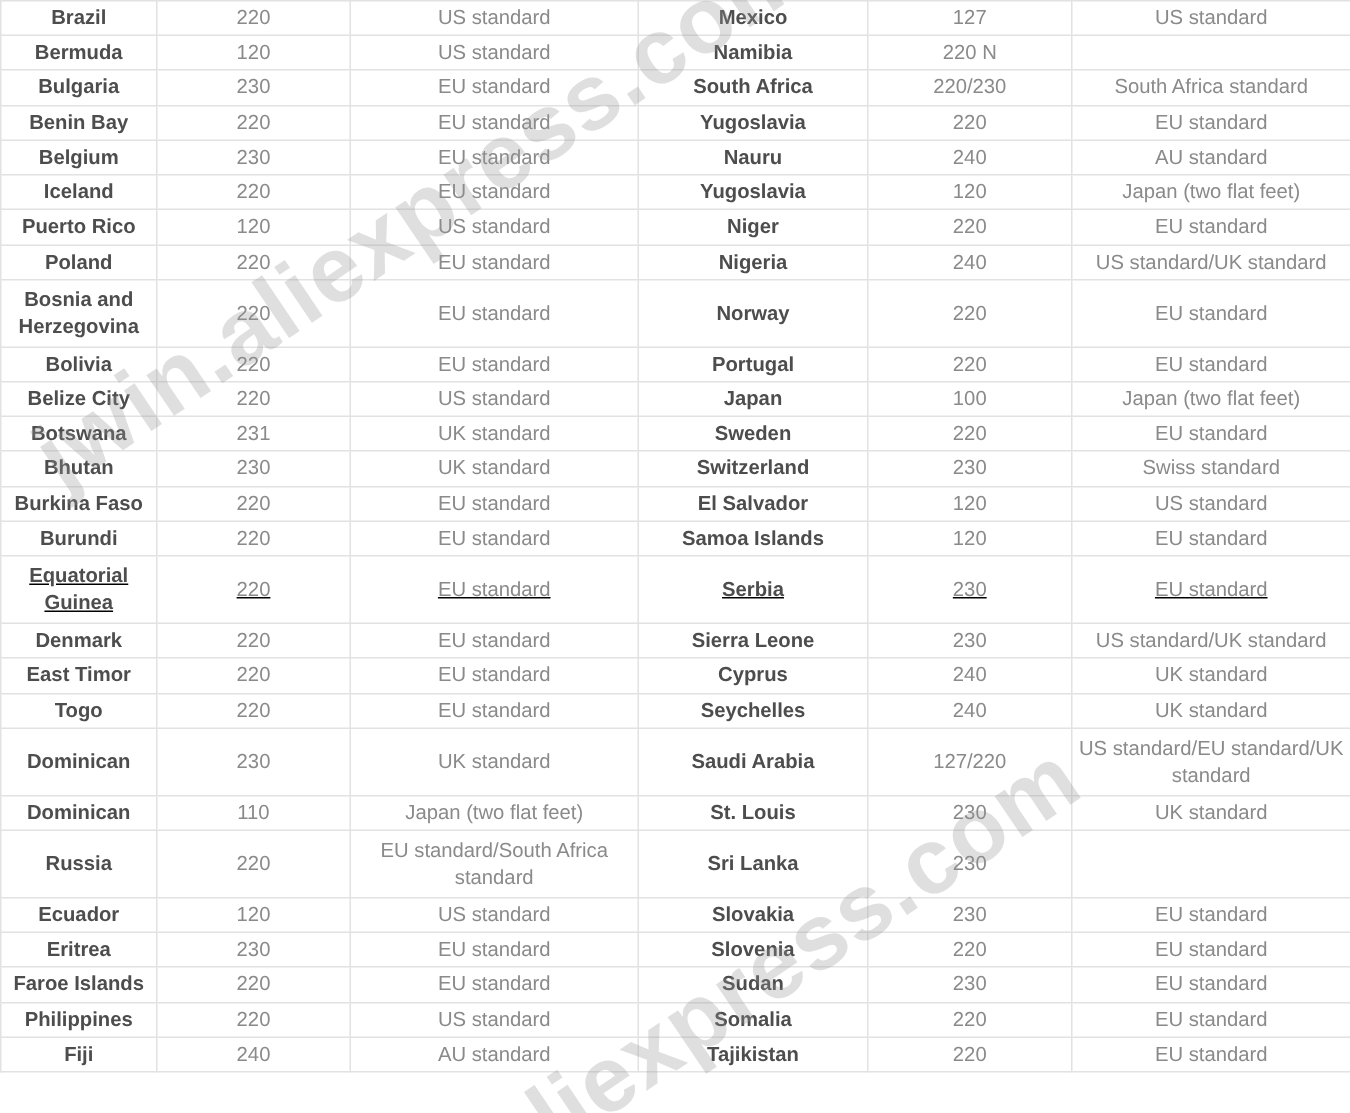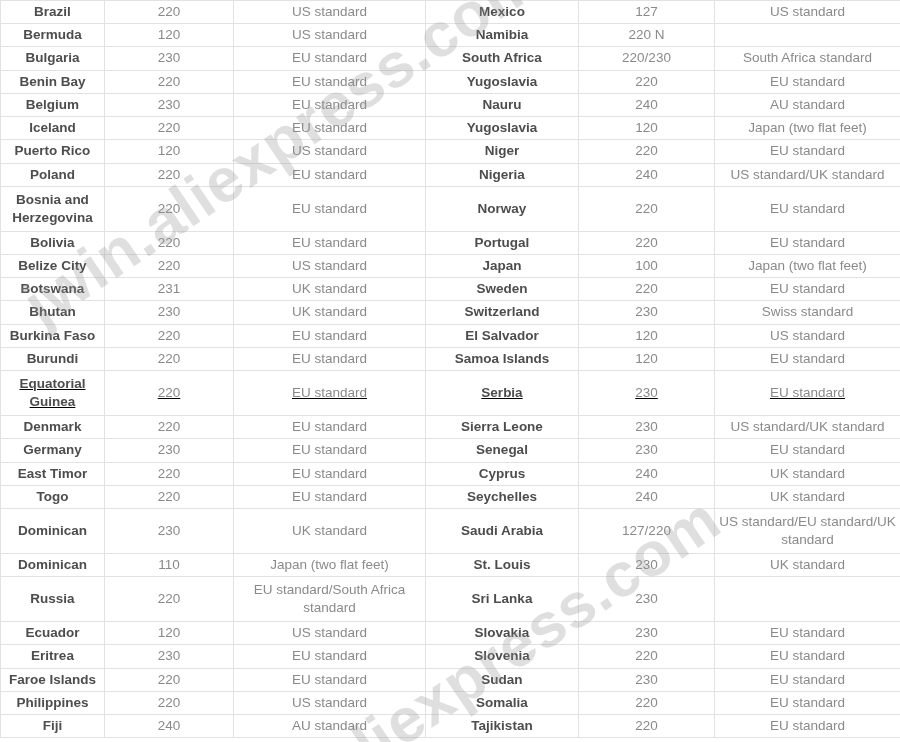--- a/index.html
+++ b/index.html
@@ -231,28 +231,20 @@
         </tr>
         <tr style="height: 21.5px;">
           <td class="country">Denmark</td>
           <td class="volt">220</td>
           <td class="std">EU standard</td>
           <td class="country">Sierra Leone</td>
           <td class="volt">230</td>
           <td class="std">US standard/UK standard</td>
         </tr>
         <tr style="height: 21.5px;">
-          <td class="country">Germany</td>
-          <td class="volt">230</td>
-          <td class="std">EU standard</td>
-          <td class="country">Senegal</td>
-          <td class="volt">230</td>
-          <td class="std">EU standard</td>
-        </tr>
-        <tr style="height: 21.5px;">
           <td class="country">East Timor</td>
           <td class="volt">220</td>
           <td class="std">EU standard</td>
           <td class="country">Cyprus</td>
           <td class="volt">240</td>
           <td class="std">UK standard</td>
         </tr>
         <tr style="height: 21.5px;">
           <td class="country">Togo</td>
           <td class="volt">220</td>

